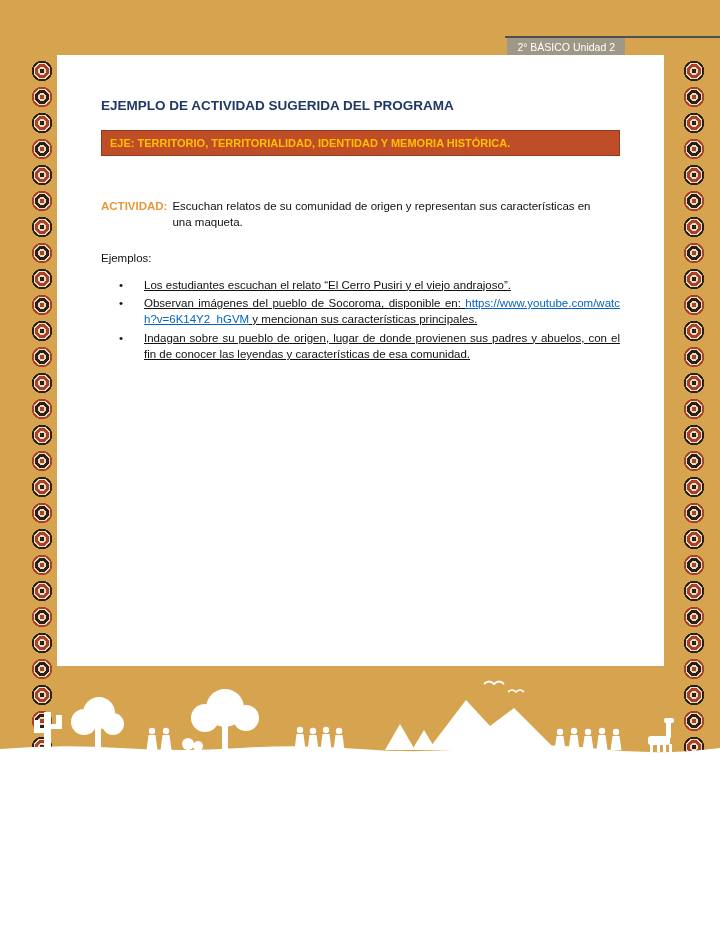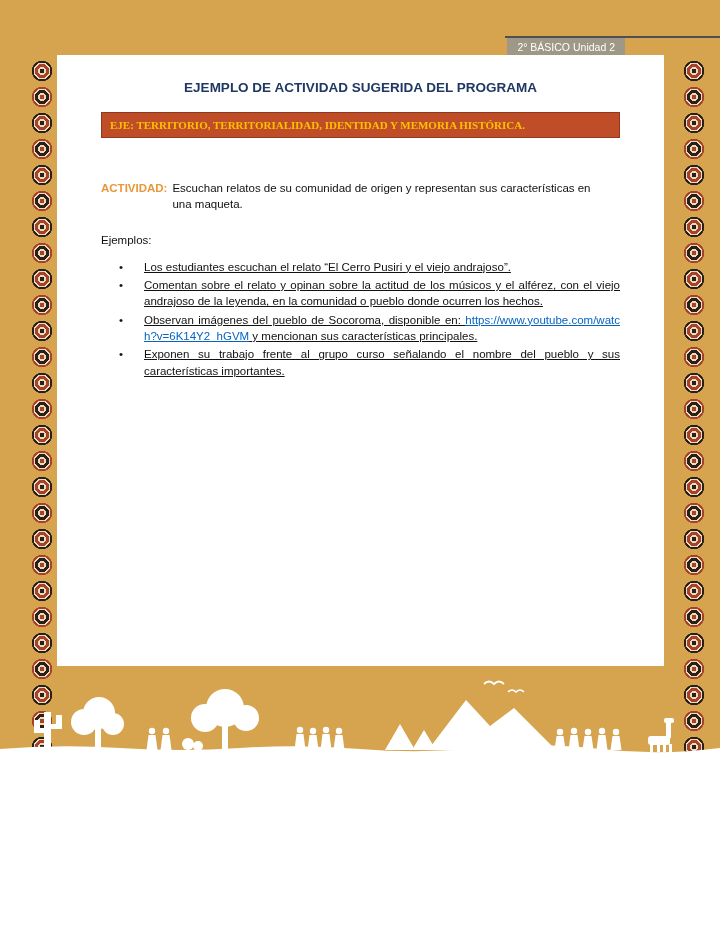--- a/index.html
+++ b/index.html
@@ -55,35 +55,34 @@
     left: 57px;
     right: 56px;
     top: 55px;
     bottom: 90px;
     background: #ffffff;
     padding: 0 44px;
     box-sizing: border-box;
     color: #111111;
   }
   .title {
-    margin: 25px 0 0 0;
-    text-align: center;
+    margin: 43px 0 0 0;
+    text-align: left;
     font-size: 13.5px;
     font-weight: bold;
     color: var(--title, #1F3864);
   }
   .eje-banner {
     margin-top: 17px;
     background: var(--banner-background, #BF4D28);
     border: 1px solid #8f3a1e;
     color: var(--banner-text, #FFC000);
     font-size: 11px;
     font-weight: bold;
     padding: 6px 8px;
-    font-family: Liberation Serif, serif;
   }
   .activity {
     display: flex;
     margin: 42px 12px 0 0;
     font-size: 11.5px;
     line-height: 1.42;
   }
   .activity-label {
     color: var(--activity-label, #E8973B);
     font-weight: bold;
@@ -155,27 +154,24 @@
       <span class="activity-text">Escuchan relatos de su comunidad de origen y representan sus características en una maqueta.</span>
     </p>
 
     <p class="examples-heading">Ejemplos:</p>
 
     <ul class="bullets">
       <li>
         <span>Los estudiantes escuchan el relato “El Cerro Pusiri y el viejo andrajoso”.</span>
       </li>
       <li>
-        <span>Comentan sobre el relato y opinan sobre la actitud de los músicos y el alférez, con el viejo andrajoso de la leyenda, en la comunidad o pueblo donde ocurren los hechos.</span>
-      </li>
-      <li>
         <span>Observan imágenes del pueblo de Socoroma, disponible en: </span><a class="link" href="#">https://www.youtube.com/watch?v=6K14Y2_hGVM</a><span> y mencionan sus características principales.</span>
       </li>
       <li>
-        <span>Exponen su trabajo frente al grupo curso señalando el nombre del pueblo y sus características importantes.</span>
+        <span>Indagan sobre su pueblo de origen, lugar de donde provienen sus padres y abuelos, con el fin de conocer las leyendas y características de esa comunidad.</span>
       </li>
     </ul>
 
   </div>
 
   <svg class="silhouette" viewBox="0 0 720 92" aria-hidden="true">
     <g fill="#ffffff">
 
       <path d="M0,85 Q60,80 120,84 T240,84 T360,85 T480,84 T600,85 T720,84 L720,92 L0,92 Z"></path>
 

